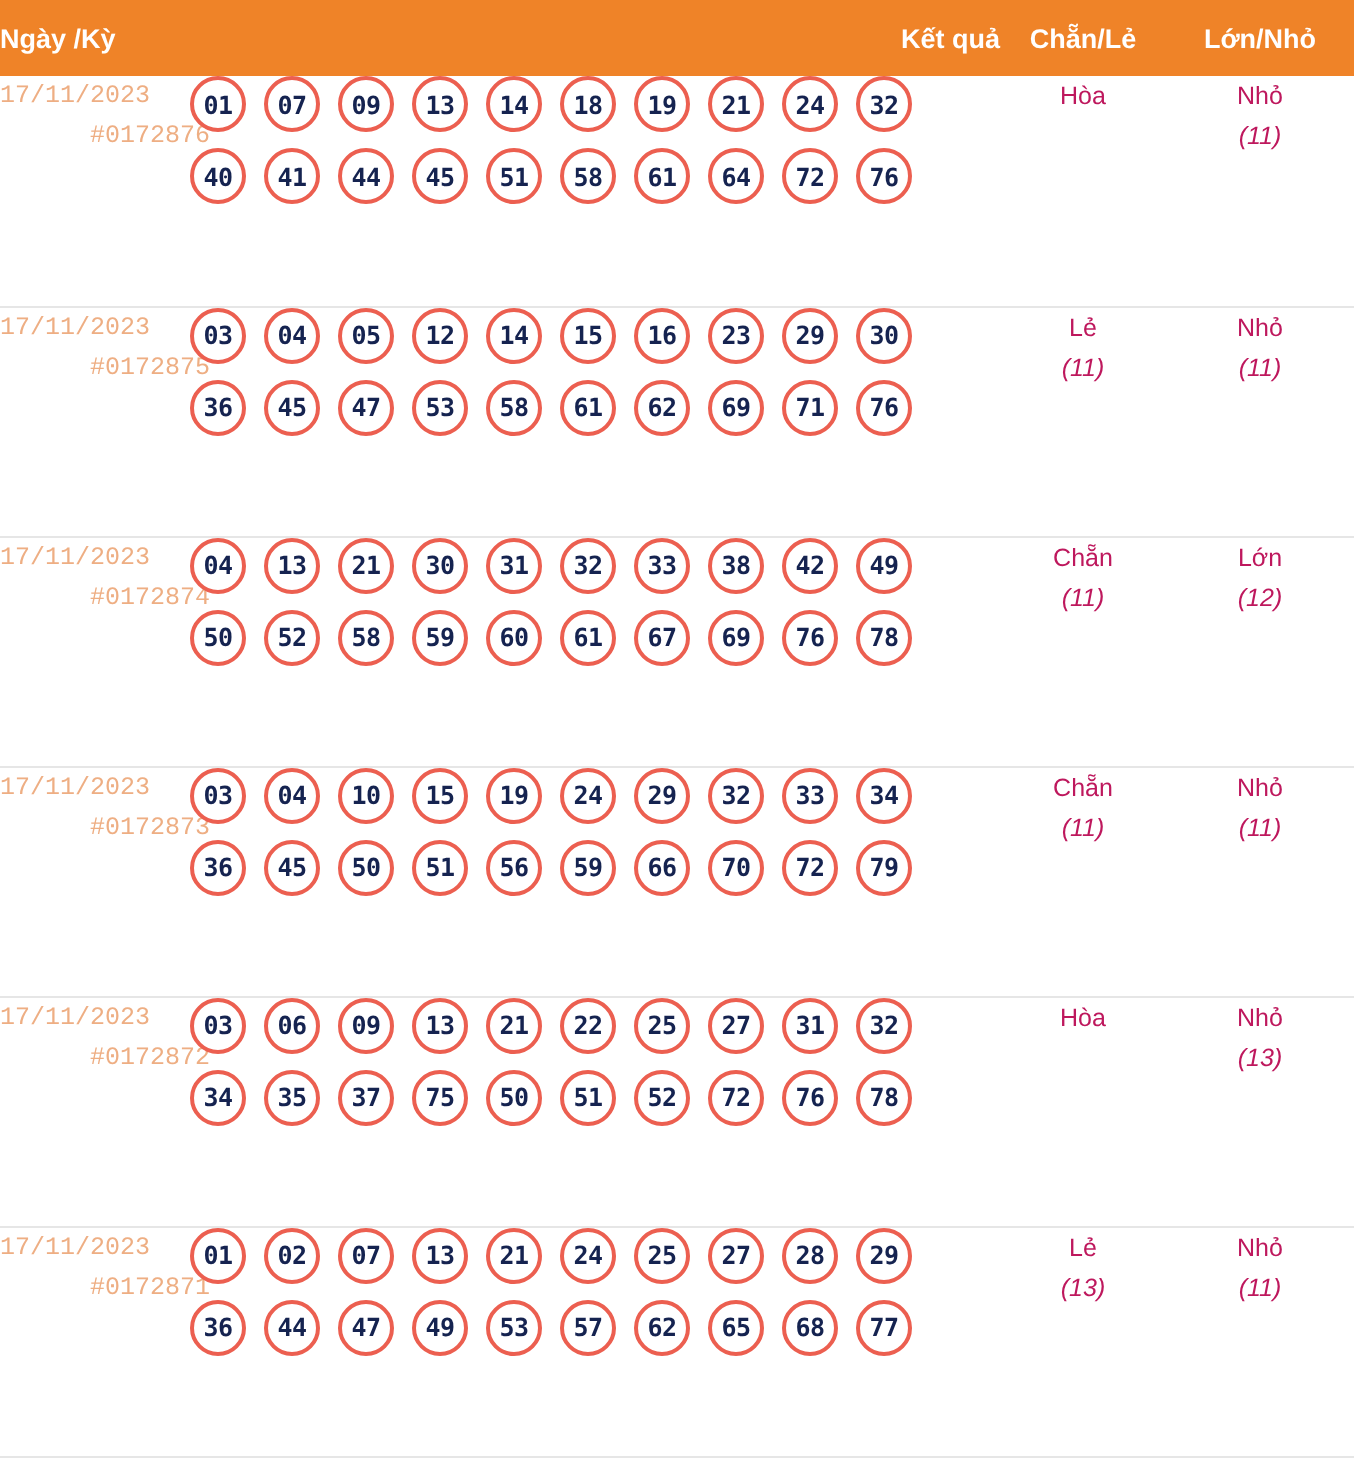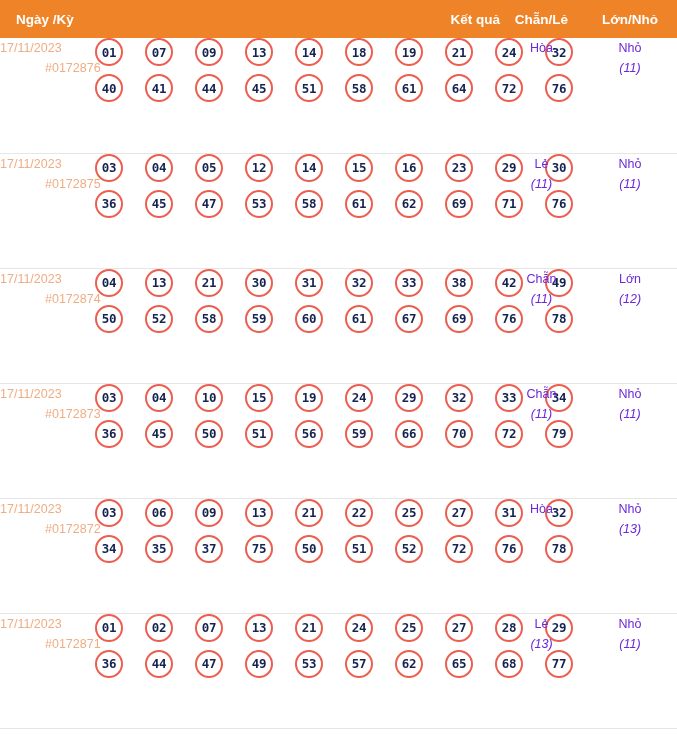--- a/index.html
+++ b/index.html
@@ -25,51 +25,52 @@
   }
   .table-head th {
     height: 38px;
     padding: 0;
     color: #ffffff;
     font-size: 13.5px;
     font-weight: bold;
     vertical-align: middle;
     white-space: nowrap;
   }
-  th.col-date   { width: 95px;  text-align: left;   padding-left: 16px; }
+  th.col-date   { width: 95px;  text-align: left;   padding-left: 0; }
   th.col-result { width: 405px; text-align: right;   padding-left: 13px; }
   th.col-parity { width: 83px;  text-align: center; }
   th.col-size   { width: 94px;  text-align: center; }
 
   
   .table-body tr {
     border-bottom: 1px solid #e6e6e6;
   }
   .table-body td {
     padding: 0;
     vertical-align: top;
     height: 115px;
   }
   .cell-date {
     padding-left: 8px;
     padding-top: 14px;
     color: #eeae83;
     font-size: 12.5px;
     line-height: 20px;
     white-space: nowrap;
+    font-family: Liberation Mono, monospace;
   }
   .cell-date .period { display: block; padding-left: 45px; }
 
   .cell-result {
     padding-left: 10px;
     padding-top: 11px;
   }
   .ball-row {
     display: flex;
-    gap: 22px;
+    gap: 9px;
     margin-bottom: 8px;
   }
   .ball {
     width: 28px;
     height: 28px;
     min-width: 28px;
     border: 2px solid #ec5f50;
     border-radius: 50%;
     display: flex;
     align-items: center;
@@ -78,21 +79,21 @@
     font-family: "DejaVu Sans Mono", monospace;
     font-size: 12.5px;
     font-weight: bold;
     letter-spacing: -0.3px;
     background: #ffffff;
   }
 
   .cell-parity, .cell-size {
     text-align: center;
     padding-top: 13px;
-    color: #6d28d9;
+    color: #be185d;
     font-size: 12.5px;
     line-height: 20px;
   }
   .cell-parity .label, .cell-size .label { display: block; font-weight: normal; }
   .cell-parity .count, .cell-size .count { display: block; font-style: italic; }
 </style>
 </head>
 <body>
 
 <table class="result-table">

